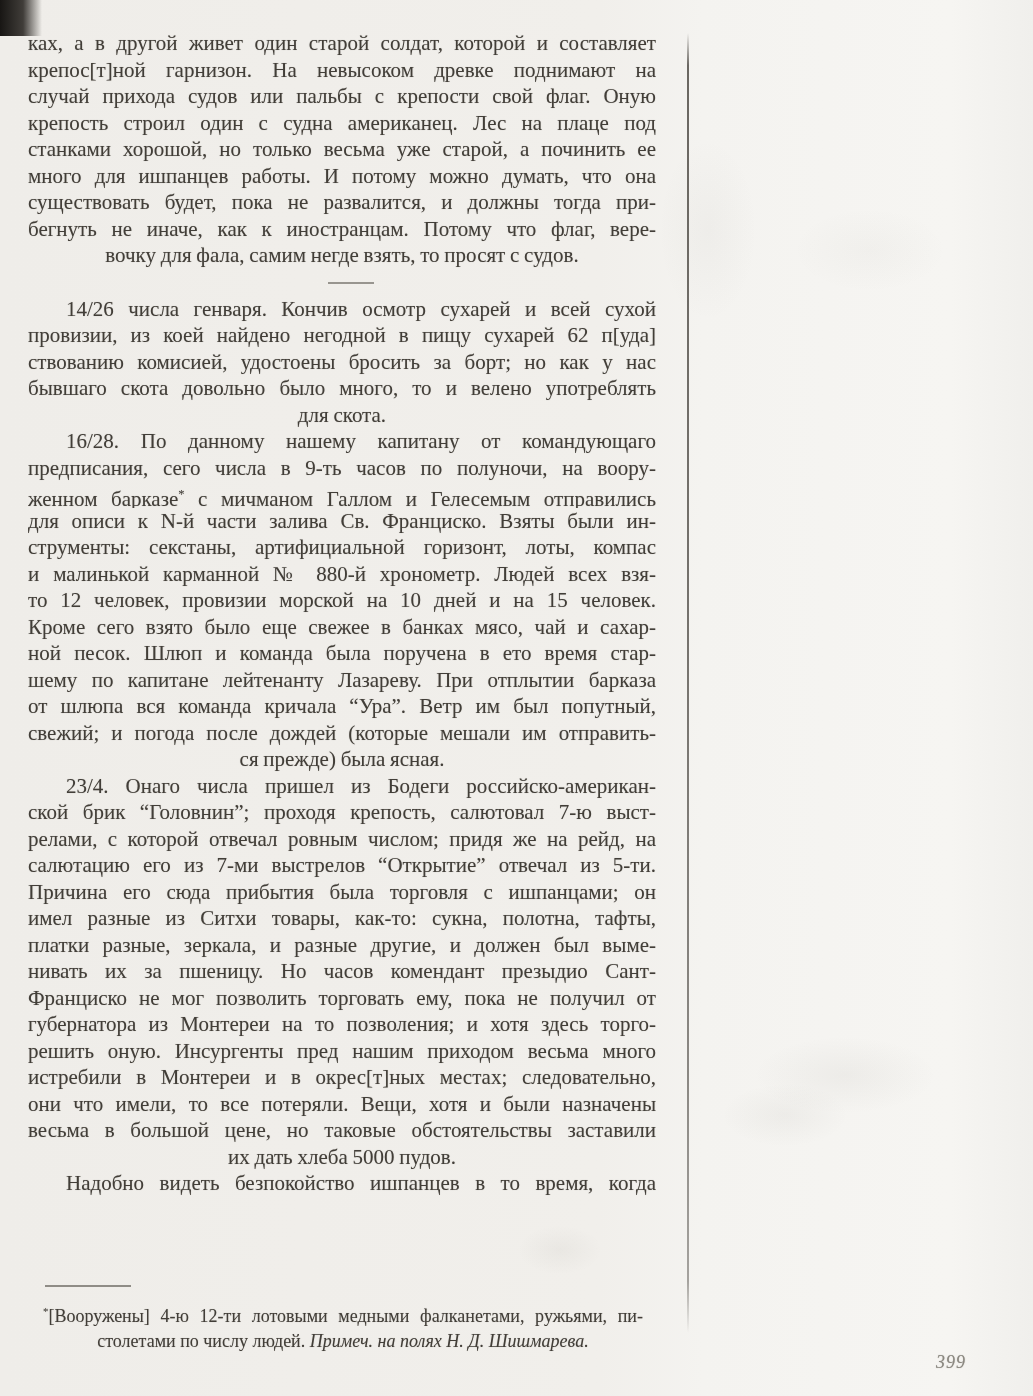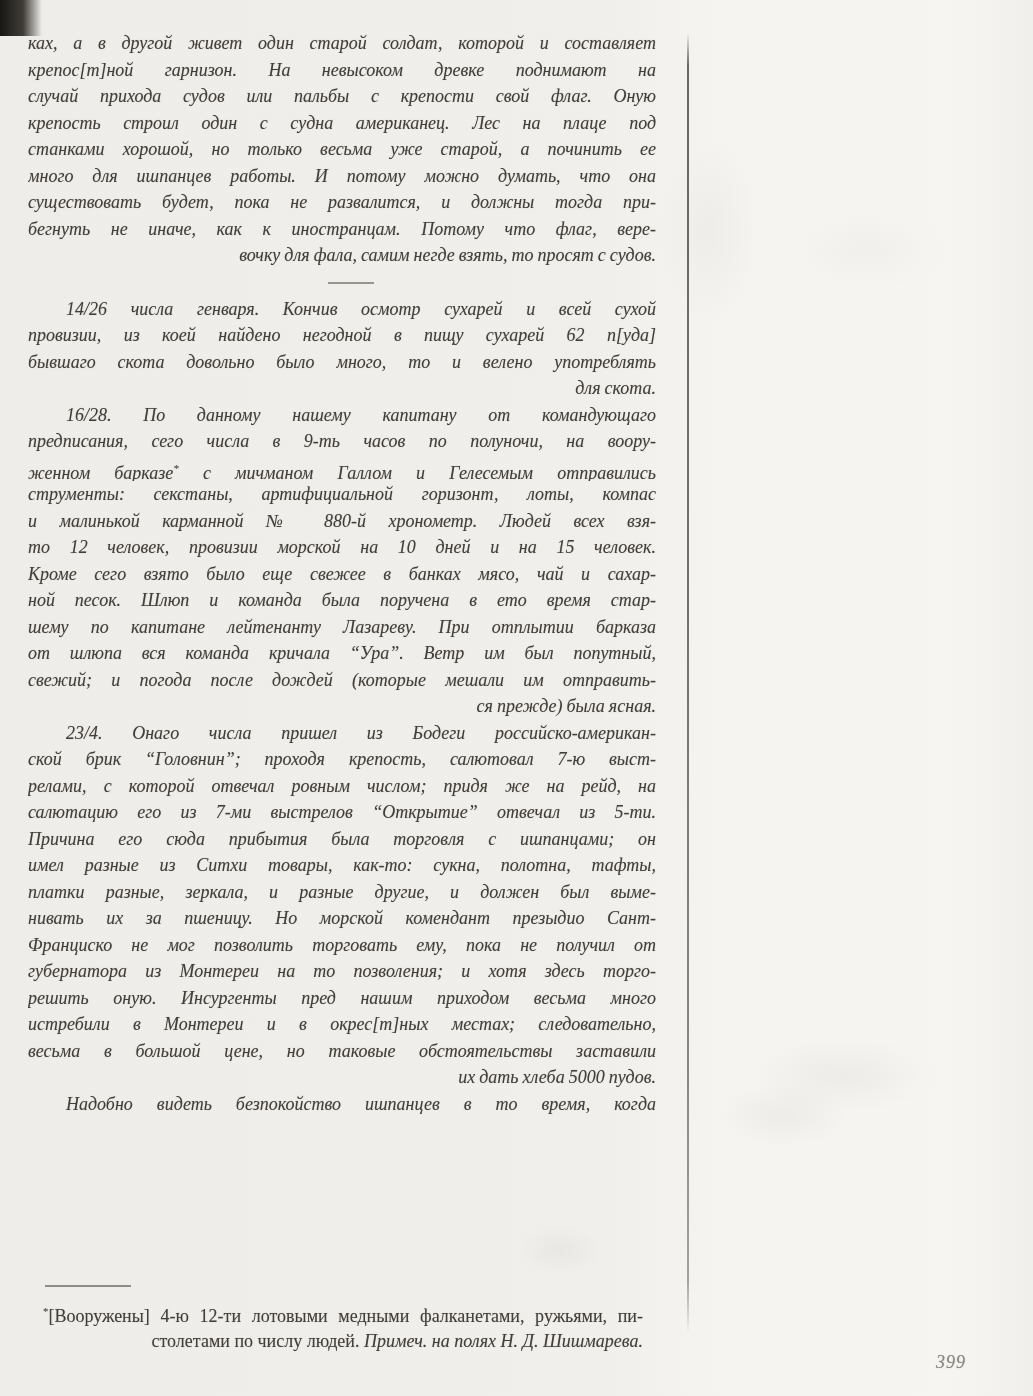--- a/index.html
+++ b/index.html
@@ -30,32 +30,31 @@
   }
   .vrule {
     position: absolute; left: 687px; top: 33px; width: 2px; height: 1300px;
     background: linear-gradient(180deg,
       rgba(68,64,58,0) 0%, rgba(68,64,58,0.78) 2.5%,
       rgba(68,64,58,0.72) 45%, rgba(68,64,58,0.6) 80%,
       rgba(68,64,58,0.45) 96%, rgba(68,64,58,0) 100%);
   }
   .text-block {
     position: absolute; left: 28px; top: 30px; width: 628px;
-    font-size: 18px;
+    font-size: 21px;
     word-spacing: -0.5px;
     text-shadow: 0 0 1px rgba(60,56,50,0.3);
-    font-style: italic;
   }
   .line {
     height: 26.5px; line-height: 26.5px;
     overflow: hidden;
     text-align: justify;
   }
   .line::after { content: ""; display: inline-block; width: 100%; height: 0; }
-  .line.end { text-align: right; }
+  .line.end { text-align: center; }
   .line.end::after { content: none; }
   .para.indent .line:first-child { text-indent: 38px; }
   .sep-row { height: 27px; position: relative; }
   .sep-dash {
     position: absolute; left: 300px; top: 13px; width: 46px; height: 2px;
     background: #98958f;
   }
   .fn-sep {
     position: absolute; left: 45px; top: 1285px; width: 86px; height: 2px;
     background: #8f8c86;
@@ -97,50 +96,53 @@
           <div class="line end"><span>вочку для фала, самим негде взять, то просят с судов.</span></div>
         </div>
       </div>
     <div class="sep-row">
       <div class="sep-dash"></div>
     </div>
     <div id="para-after-sep">
         <div class="para indent">
           <div class="line"><span>14/26 числа генваря. Кончив осмотр сухарей и всей сухой</span></div>
           <div class="line"><span>провизии, из коей найдено негодной в пищу сухарей 62 п[уда]</span></div>
+          <div class="line"><span>ствованию комисией, удостоены бросить за борт; но как у нас</span></div>
           <div class="line"><span>бывшаго скота довольно было много, то и велено употреблять</span></div>
           <div class="line end"><span>для скота.</span></div>
         </div>
         <div class="para indent">
           <div class="line"><span>16/28. По данному нашему капитану от командующаго</span></div>
           <div class="line"><span>предписания, сего числа в 9-ть часов по полуночи, на воору-</span></div>
           <div class="line"><span>женном барказе</span><span class="sup">*</span><span> с мичманом Галлом и Гелесемым отправились</span></div>
+          <div class="line"><span>для описи к N-й части залива Св. Франциско. Взяты были ин-</span></div>
           <div class="line"><span>струменты: секстаны, артифициальной горизонт, лоты, компас</span></div>
           <div class="line"><span>и малинькой карманной № 880-й хронометр. Людей всех взя-</span></div>
           <div class="line"><span>то 12 человек, провизии морской на 10 дней и на 15 человек.</span></div>
           <div class="line"><span>Кроме сего взято было еще свежее в банках мясо, чай и сахар-</span></div>
           <div class="line"><span>ной песок. Шлюп и команда была поручена в ето время стар-</span></div>
           <div class="line"><span>шему по капитане лейтенанту Лазареву. При отплытии барказа</span></div>
           <div class="line"><span>от шлюпа вся команда кричала “Ура”. Ветр им был попутный,</span></div>
           <div class="line"><span>свежий; и погода после дождей (которые мешали им отправить-</span></div>
           <div class="line end"><span>ся прежде) была ясная.</span></div>
         </div>
         <div class="para indent">
           <div class="line"><span>23/4. Онаго числа пришел из Бодеги российско-американ-</span></div>
           <div class="line"><span>ской брик “Головнин”; проходя крепость, салютовал 7-ю выст-</span></div>
           <div class="line"><span>релами, с которой отвечал ровным числом; придя же на рейд, на</span></div>
           <div class="line"><span>салютацию его из 7-ми выстрелов “Открытие” отвечал из 5-ти.</span></div>
           <div class="line"><span>Причина его сюда прибытия была торговля с ишпанцами; он</span></div>
           <div class="line"><span>имел разные из Ситхи товары, как-то: сукна, полотна, тафты,</span></div>
           <div class="line"><span>платки разные, зеркала, и разные другие, и должен был выме-</span></div>
-          <div class="line"><span>нивать их за пшеницу. Но морской комендант презыдио Сант-</span></div>
+          <div class="line"><span>нивать их за пшеницу. Но часов комендант презыдио Сант-</span></div>
           <div class="line"><span>Франциско не мог позволить торговать ему, пока не получил от</span></div>
           <div class="line"><span>губернатора из Монтереи на то позволения; и хотя здесь торго-</span></div>
           <div class="line"><span>решить оную. Инсургенты пред нашим приходом весьма много</span></div>
           <div class="line"><span>истребили в Монтереи и в окрес[т]ных местах; следовательно,</span></div>
+          <div class="line"><span>они что имели, то все потеряли. Вещи, хотя и были назначены</span></div>
           <div class="line"><span>весьма в большой цене, но таковые обстоятельствы заставили</span></div>
           <div class="line end"><span>их дать хлеба 5000 пудов.</span></div>
         </div>
         <div class="para indent">
           <div class="line"><span>Надобно видеть безпокойство ишпанцев в то время, когда</span></div>
         </div>
       </div>
   </main>
 
   <div class="fn-sep"></div>

